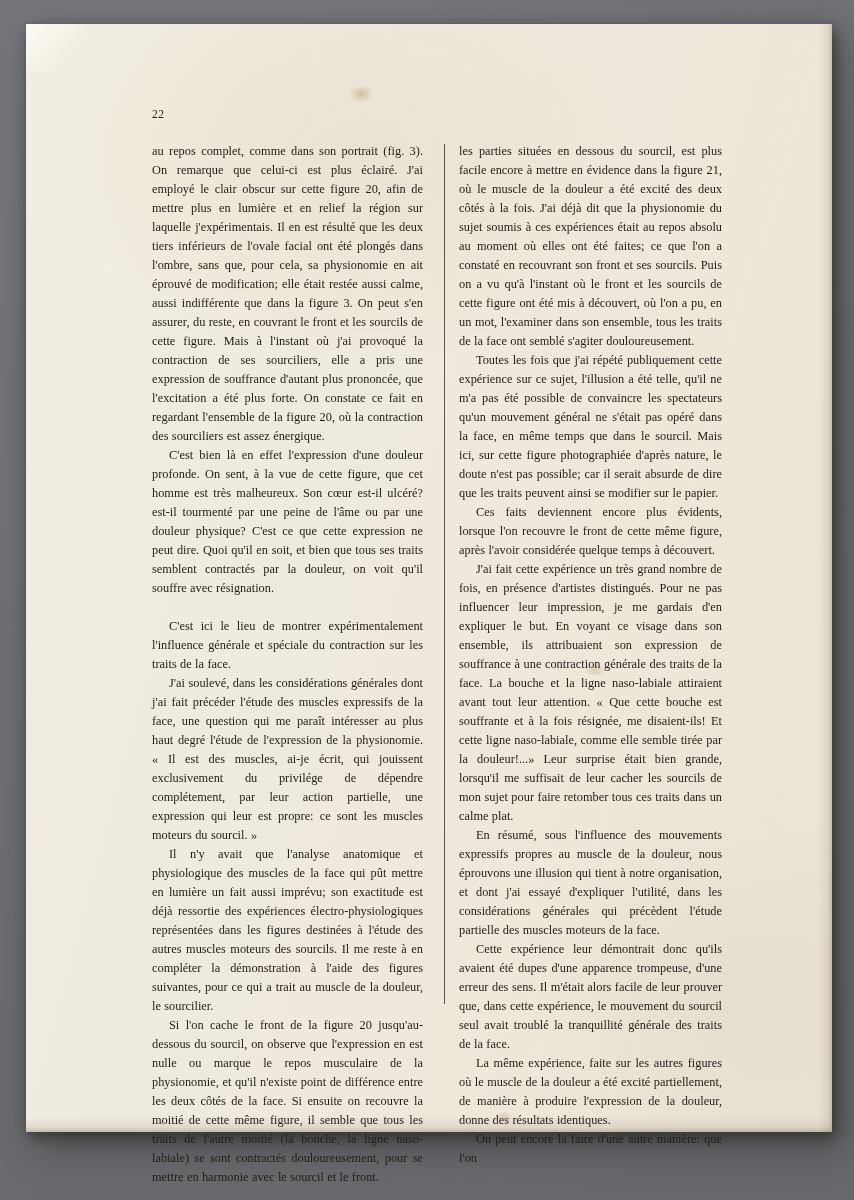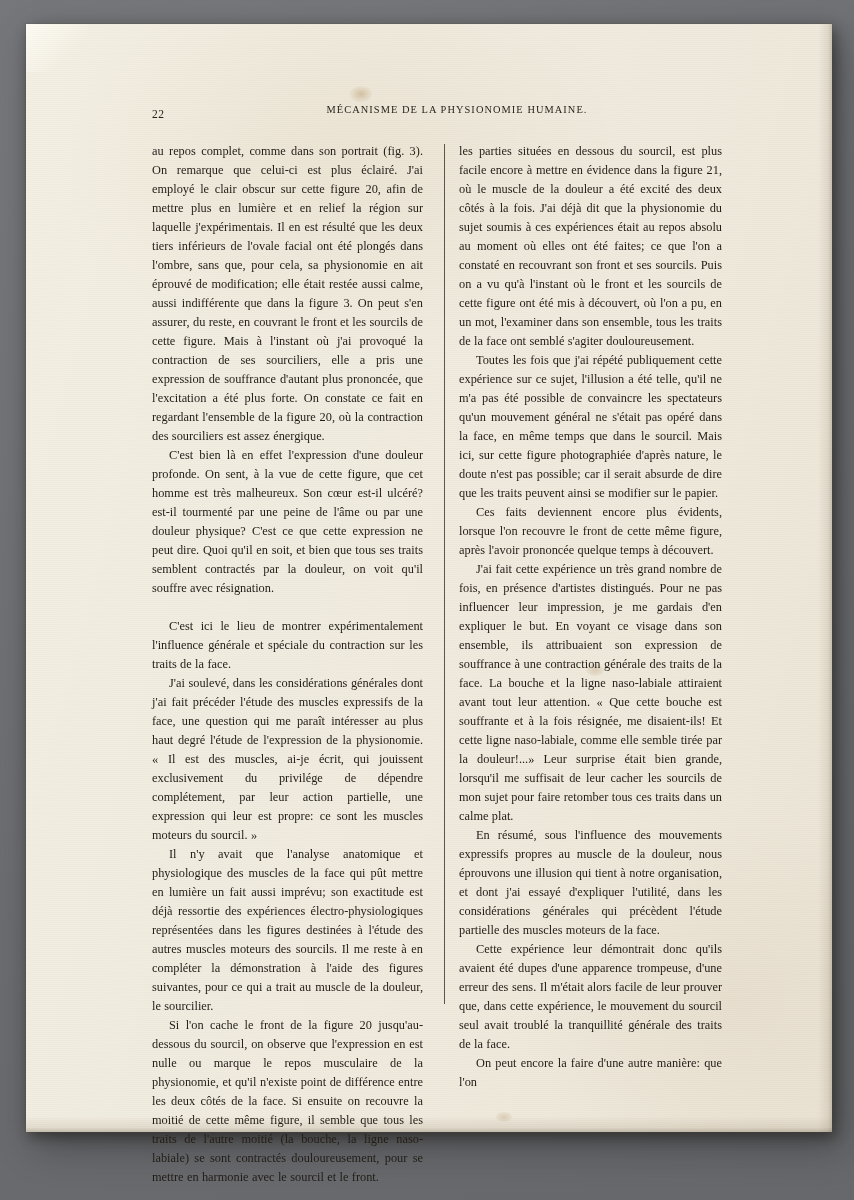--- a/index.html
+++ b/index.html
@@ -167,40 +167,40 @@
     <div id="page-edge-bottom"></div>
 
     <div class="spot" id="spot-top"></div>
     <div class="spot" id="spot-mid"></div>
     <div class="spot" id="spot-low"></div>
 
     <div id="textblock">
 
       <div id="running-head">
         <span id="folio">22</span>
-        <div id="head-title">MÉCANISME DE LA PHYSIONOMIE HUMAINE.</div>
       </div>
 
       <div id="columns">
         <div id="col-rule"></div>
         <div class="column" id="col-left">
             <p class="para noindent">au repos complet, comme dans son portrait (fig. 3). On remarque que celui-ci est plus éclairé. J'ai employé le clair obscur sur cette figure 20, afin de mettre plus en lumière et en relief la région sur laquelle j'expérimentais. Il en est résulté que les deux tiers inférieurs de l'ovale facial ont été plongés dans l'ombre, sans que, pour cela, sa physionomie en ait éprouvé de modification; elle était restée aussi calme, aussi indifférente que dans la figure 3. On peut s'en assurer, du reste, en couvrant le front et les sourcils de cette figure. Mais à l'instant où j'ai provoqué la contraction de ses sourciliers, elle a pris une expression de souffrance d'autant plus prononcée, que l'excitation a été plus forte. On constate ce fait en regardant l'ensemble de la figure 20, où la contraction des sourciliers est assez énergique.</p>
             <p class="para">C'est bien là en effet l'expression d'une douleur profonde. On sent, à la vue de cette figure, que cet homme est très malheureux. Son cœur est-il ulcéré? est-il tourmenté par une peine de l'âme ou par une douleur physique? C'est ce que cette expression ne peut dire. Quoi qu'il en soit, et bien que tous ses traits semblent contractés par la douleur, on voit qu'il souffre avec résignation.</p>
             <p class="para gap-before">C'est ici le lieu de montrer expérimentalement l'influence générale et spéciale du contraction sur les traits de la face.</p>
             <p class="para">J'ai soulevé, dans les considérations générales dont j'ai fait précéder l'étude des muscles expressifs de la face, une question qui me paraît intéresser au plus haut degré l'étude de l'expression de la physionomie. « Il est des muscles, ai-je écrit, qui jouissent exclusivement du privilége de dépendre complétement, par leur action partielle, une expression qui leur est propre: ce sont les muscles moteurs du sourcil. »</p>
             <p class="para">Il n'y avait que l'analyse anatomique et physiologique des muscles de la face qui pût mettre en lumière un fait aussi imprévu; son exactitude est déjà ressortie des expériences électro-physiologiques représentées dans les figures destinées à l'étude des autres muscles moteurs des sourcils. Il me reste à en compléter la démonstration à l'aide des figures suivantes, pour ce qui a trait au muscle de la douleur, le sourcilier.</p>
             <p class="para">Si l'on cache le front de la figure 20 jusqu'au-dessous du sourcil, on observe que l'expression en est nulle ou marque le repos musculaire de la physionomie, et qu'il n'existe point de différence entre les deux côtés de la face. Si ensuite on recouvre la moitié de cette même figure, il semble que tous les traits de l'autre moitié (la bouche, la ligne naso-labiale) se sont contractés douloureusement, pour se mettre en harmonie avec le sourcil et le front.</p>
           </div>
         <div class="column" id="col-right">
             <p class="para noindent">les parties situées en dessous du sourcil, est plus facile encore à mettre en évidence dans la figure 21, où le muscle de la douleur a été excité des deux côtés à la fois. J'ai déjà dit que la physionomie du sujet soumis à ces expériences était au repos absolu au moment où elles ont été faites; ce que l'on a constaté en recouvrant son front et ses sourcils. Puis on a vu qu'à l'instant où le front et les sourcils de cette figure ont été mis à découvert, où l'on a pu, en un mot, l'examiner dans son ensemble, tous les traits de la face ont semblé s'agiter douloureusement.</p>
             <p class="para">Toutes les fois que j'ai répété publiquement cette expérience sur ce sujet, l'illusion a été telle, qu'il ne m'a pas été possible de convaincre les spectateurs qu'un mouvement général ne s'était pas opéré dans la face, en même temps que dans le sourcil. Mais ici, sur cette figure photographiée d'après nature, le doute n'est pas possible; car il serait absurde de dire que les traits peuvent ainsi se modifier sur le papier.</p>
-            <p class="para">Ces faits deviennent encore plus évidents, lorsque l'on recouvre le front de cette même figure, après l'avoir prononcée quelque temps à découvert.</p>
+            <p class="para">Ces faits deviennent encore plus évidents, lorsque l'on recouvre le front de cette même figure, après l'avoir considérée quelque temps à découvert.</p>
             <p class="para">J'ai fait cette expérience un très grand nombre de fois, en présence d'artistes distingués. Pour ne pas influencer leur impression, je me gardais d'en expliquer le but. En voyant ce visage dans son ensemble, ils attribuaient son expression de souffrance à une contraction générale des traits de la face. La bouche et la ligne naso-labiale attiraient avant tout leur attention. « Que cette bouche est souffrante et à la fois résignée, me disaient-ils! Et cette ligne naso-labiale, comme elle semble tirée par la douleur!...» Leur surprise était bien grande, lorsqu'il me suffisait de leur cacher les sourcils de mon sujet pour faire retomber tous ces traits dans un calme plat.</p>
             <p class="para">En résumé, sous l'influence des mouvements expressifs propres au muscle de la douleur, nous éprouvons une illusion qui tient à notre organisation, et dont j'ai essayé d'expliquer l'utilité, dans les considérations générales qui précèdent l'étude partielle des muscles moteurs de la face.</p>
             <p class="para">Cette expérience leur démontrait donc qu'ils avaient été dupes d'une apparence trompeuse, d'une erreur des sens. Il m'était alors facile de leur prouver que, dans cette expérience, le mouvement du sourcil seul avait troublé la tranquillité générale des traits de la face.</p>
+            <p class="para">La même expérience, faite sur les autres figures où le muscle de la douleur a été excité partiellement, de manière à produire l'expression de la douleur, donne des résultats identiques.</p>
             <p class="para">On peut encore la faire d'une autre manière: que l'on</p>
           </div>
       </div>
 
     </div>
   </div>
 
   <div id="grain"></div>
 </div>
 

